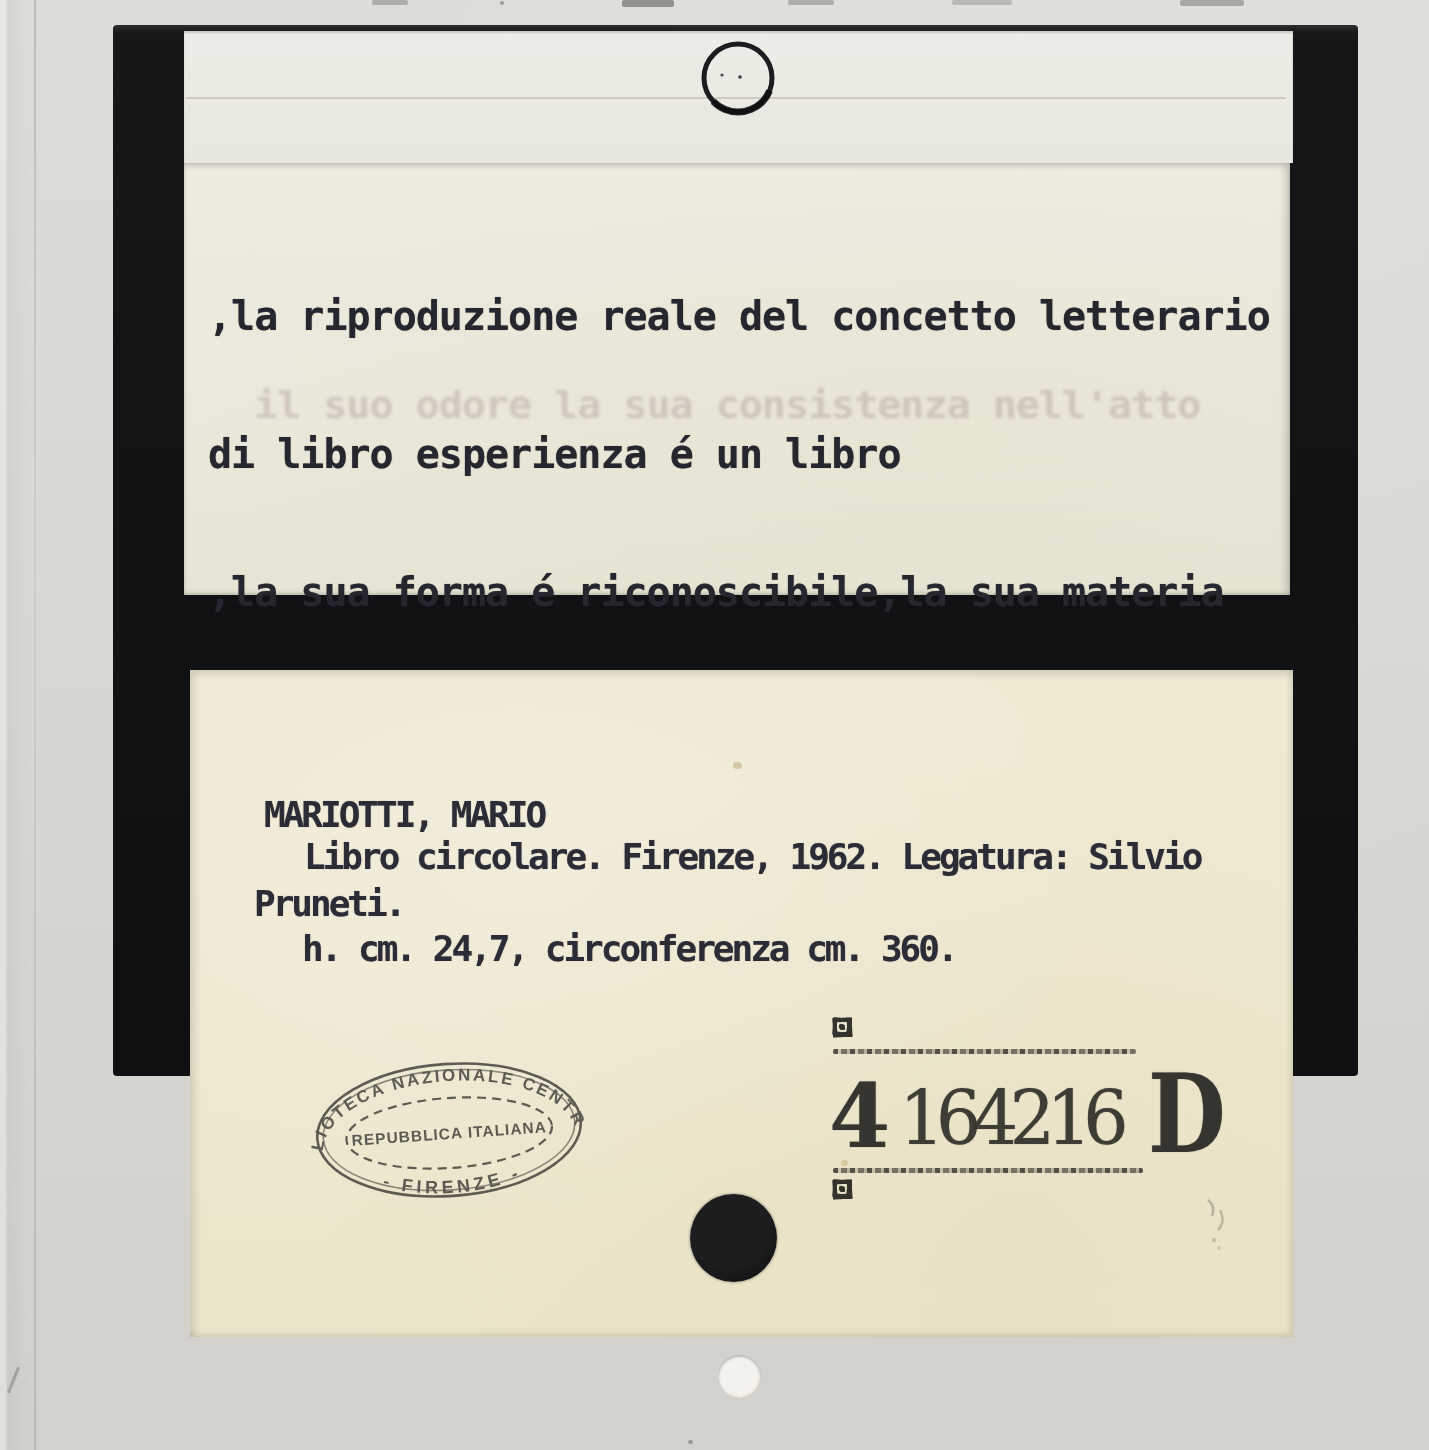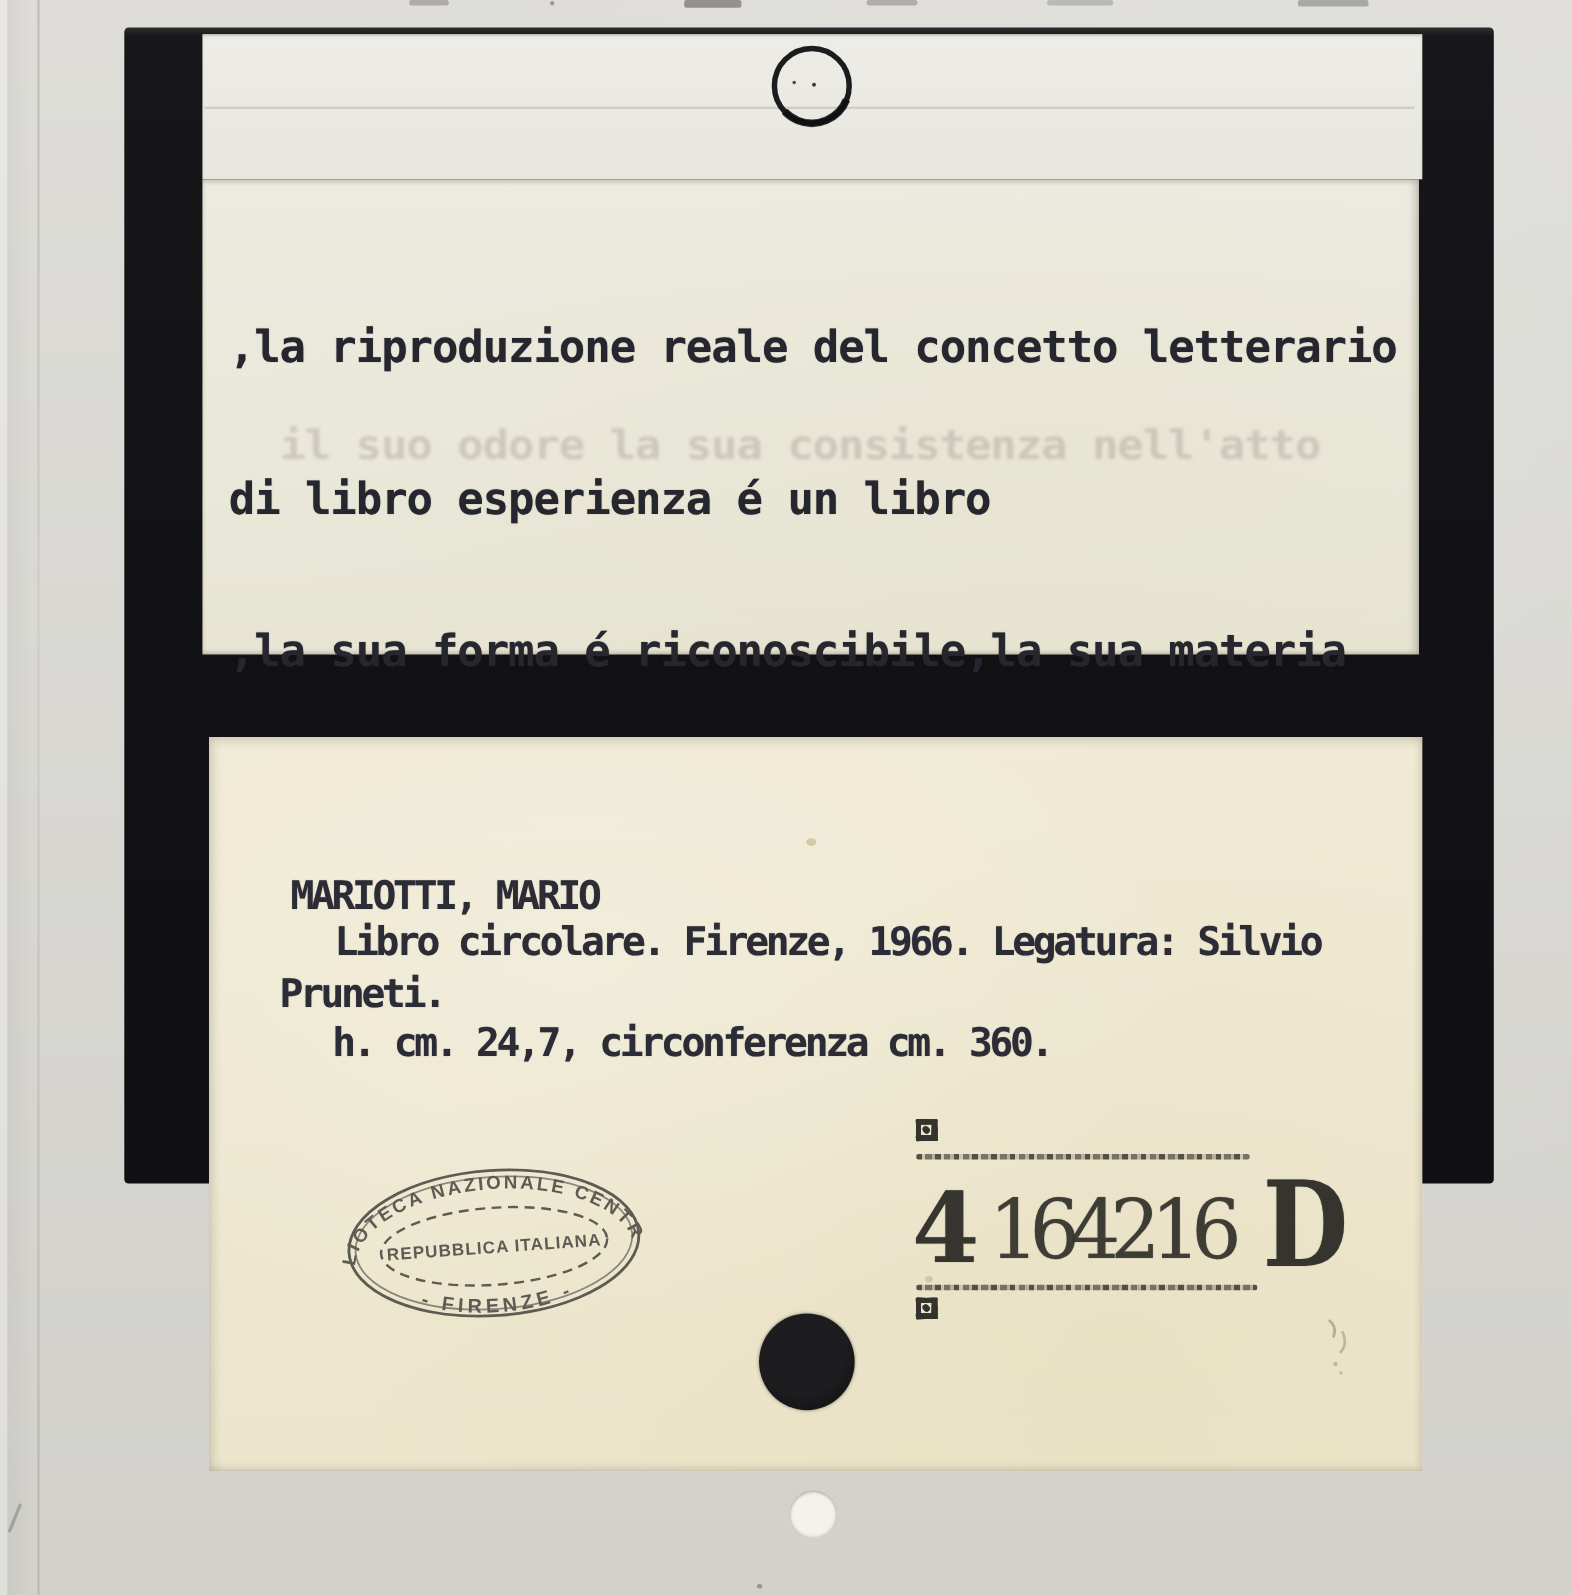--- a/index.html
+++ b/index.html
@@ -143,21 +143,21 @@
       <div>di una esperienza empirica.</div>
       <div>La sua collocazione é nella biblioteca.</div>
     </div>
   </div>
 
   <div class="panel panel-card">
     <div class="card-speck1"></div>
     <div class="card-speck2"></div>
 
     <div class="card-text card-heading">MARIOTTI, MARIO</div>
-    <div class="card-text card-l1">Libro circolare. Firenze, 1966. Legatura: Silvio</div>
+    <div class="card-text card-l1">Libro circolare. Firenze, 1962. Legatura: Silvio</div>
     <div class="card-text card-l2">Pruneti.</div>
     <div class="card-text card-l3">h. cm. 24,7, circonferenza cm. 360.</div>
 
     <svg class="oval-stamp" width="292" height="158" viewBox="0 0 292 158">
       <defs>
         <path id="arcTop" d="M 19 91 A 127 63 0 1 1 273 91"></path>
         <path id="arcBot" d="M 34 88 A 112 52 0 0 0 258 88"></path>
       </defs>
       <g transform="rotate(-4 146 77)" fill="none" stroke="#4a4943" font-family="Liberation Sans, sans-serif" font-weight="bold">
         <ellipse cx="146" cy="77" rx="132" ry="66" stroke-width="2.6"></ellipse>

